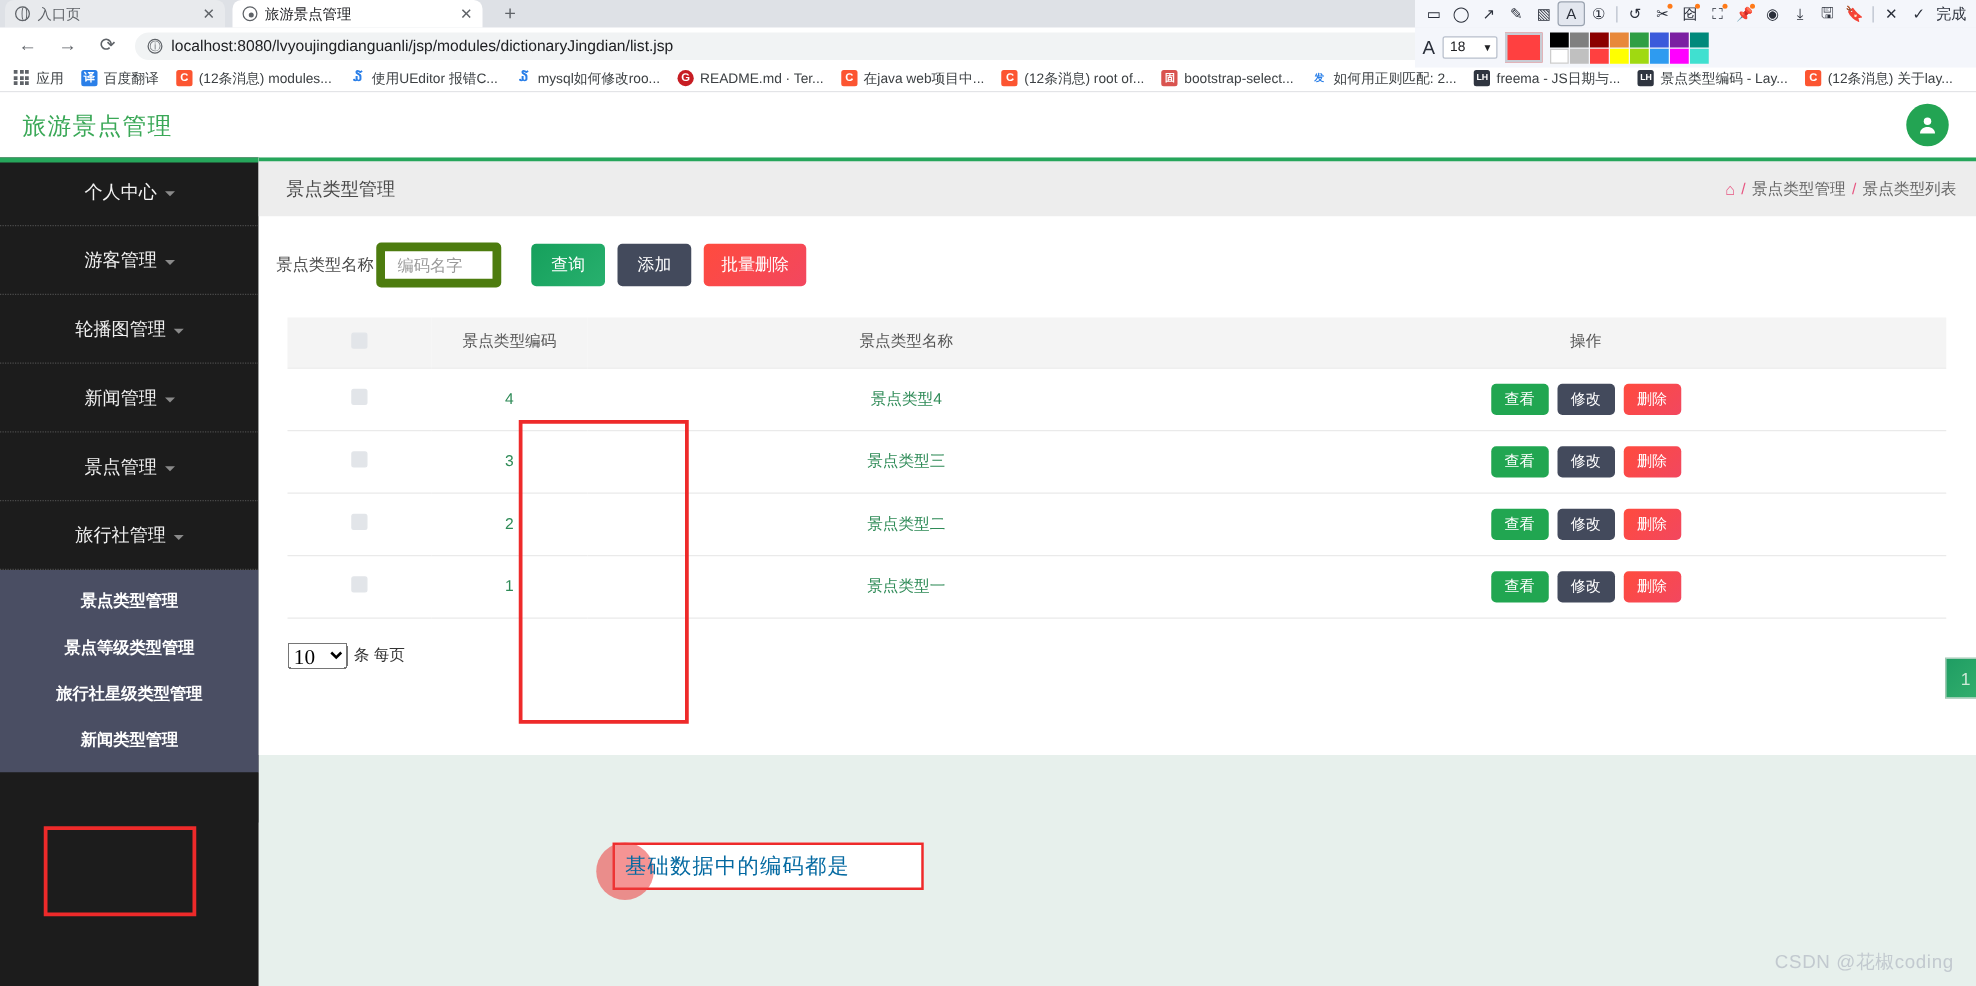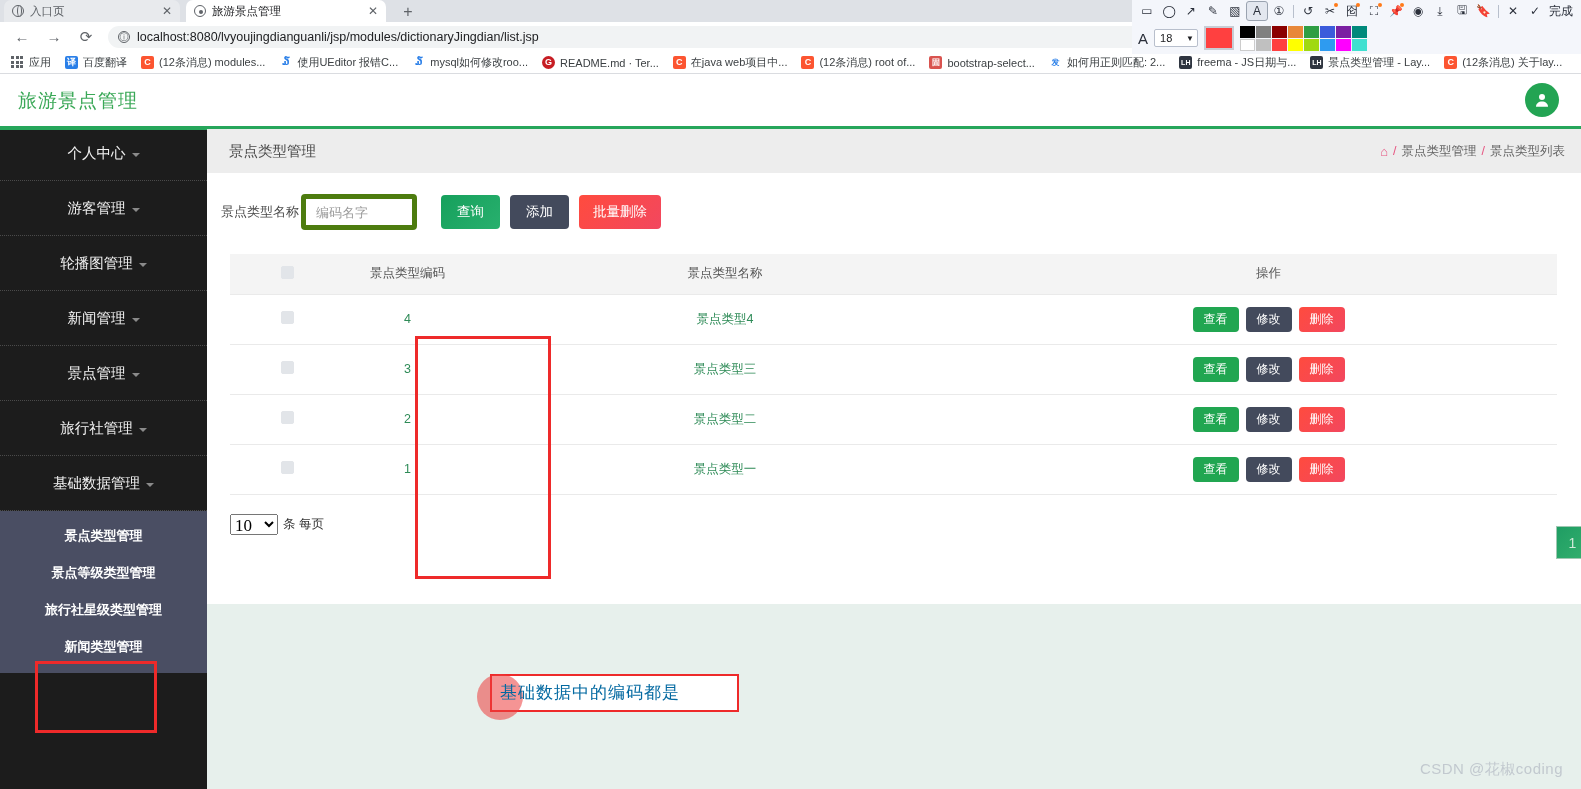--- a/index.html
+++ b/index.html
@@ -107,21 +107,21 @@
      border-top:3px solid #26a65b; display:flex; align-items:center; }
   .page-title { margin-left:22px; font-size:14.5px; color:#4a4a4a; }
   .breadcrumb { margin-left:auto; margin-right:16px; display:flex; align-items:center; gap:5px;
      font-size:12.5px; color:#e75480; }
   .breadcrumb .home-ico { color:#e75480; font-size:13px; }
   .breadcrumb .sep { color:#e75480; }
   .breadcrumb .crumb { color:#666; }
 
   .search-bar { position:absolute; left:0; top:47px; width:1374px; height:78px; display:flex; align-items:center; padding-left:14px; }
   .search-label { font-size:13px; color:#4a4a4a; margin-right:2px; }
-  .search-input { width:116px; height:36px; border:5px solid #4d7c0f; border-radius:4px; padding:0 10px;
+  .search-input { width:100px; height:36px; border:7px solid #4d7c0f; border-radius:4px; padding:0 10px;
      font-size:13px; color:#333; outline:none; font-family:"Liberation Sans",sans-serif; }
   .search-input::placeholder { color:#9a9a9a; }
   .btn { border:none; border-radius:4px; color:#fff; font-size:13.5px; cursor:pointer;
      font-family:"Liberation Sans",sans-serif; height:34px; padding:0 16px; }
   .btn-query { background:linear-gradient(135deg,#16a05c,#28b06e); margin-left:24px; }
   .btn-add { background:#434a5c; margin-left:10px; }
   .btn-batchdel { background:linear-gradient(135deg,#ff4b3e,#f2475f); margin-left:10px; padding:0 14px; }
 
   table.grid { position:absolute; left:23px; top:128px; width:1327px; border-collapse:collapse; }
   table.grid th { background:#f4f4f4; height:40px; font-size:12.5px; color:#555; font-weight:normal; }
@@ -244,21 +244,21 @@
       <div class="bm">
         <span class="bm-ico" style="background:#fff;color:#2a7fe8;font-size:8px">发</span>
         <span>如何用正则匹配: 2...</span>
       </div>
       <div class="bm">
         <span class="bm-ico" style="background:#2f3540;font-size:7px">LH</span>
         <span>freema - JS日期与...</span>
       </div>
       <div class="bm">
         <span class="bm-ico" style="background:#2f3540;font-size:7px">LH</span>
-        <span>景点类型管理 - Lay...</span>
+        <span>景点类型编码 - Lay...</span>
       </div>
       <div class="bm">
         <span class="bm-ico" style="background:#fc5531">C</span>
         <span>(12条消息) 关于lay...</span>
       </div>
     </div>
 
     <div class="annot-toolbar">
       <div class="at-btn">▭</div>
       <div class="at-btn">◯</div>
@@ -352,24 +352,20 @@
       <div class="menu-item">
         <span>新闻管理</span>
         <span class="caret"></span>
       </div>
       <div class="menu-item">
         <span>景点管理</span>
         <span class="caret"></span>
       </div>
       <div class="menu-item">
         <span>旅行社管理</span>
-        <span class="caret"></span>
-      </div>
-      <div class="menu-item">
-        <span>基础数据管理</span>
         <span class="caret"></span>
       </div>
       <div class="submenu">
         <div class="submenu-item">景点类型管理</div>
         <div class="submenu-item">景点等级类型管理</div>
         <div class="submenu-item">旅行社星级类型管理</div>
         <div class="submenu-item">新闻类型管理</div>
       </div>
       <div class="sidebar-tail"></div>
     </div>

